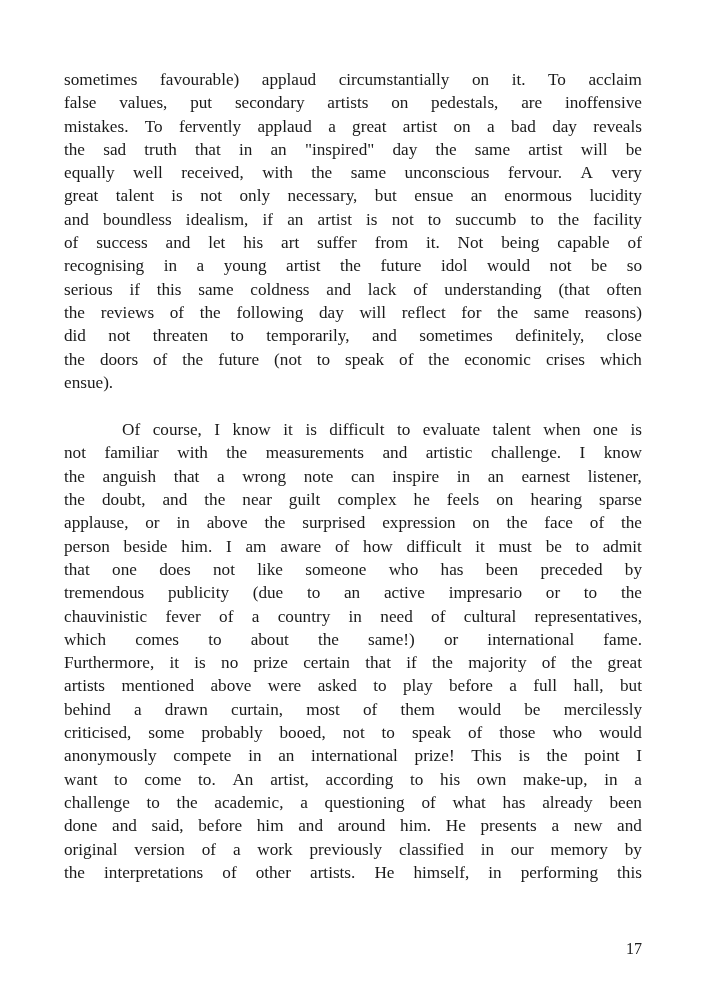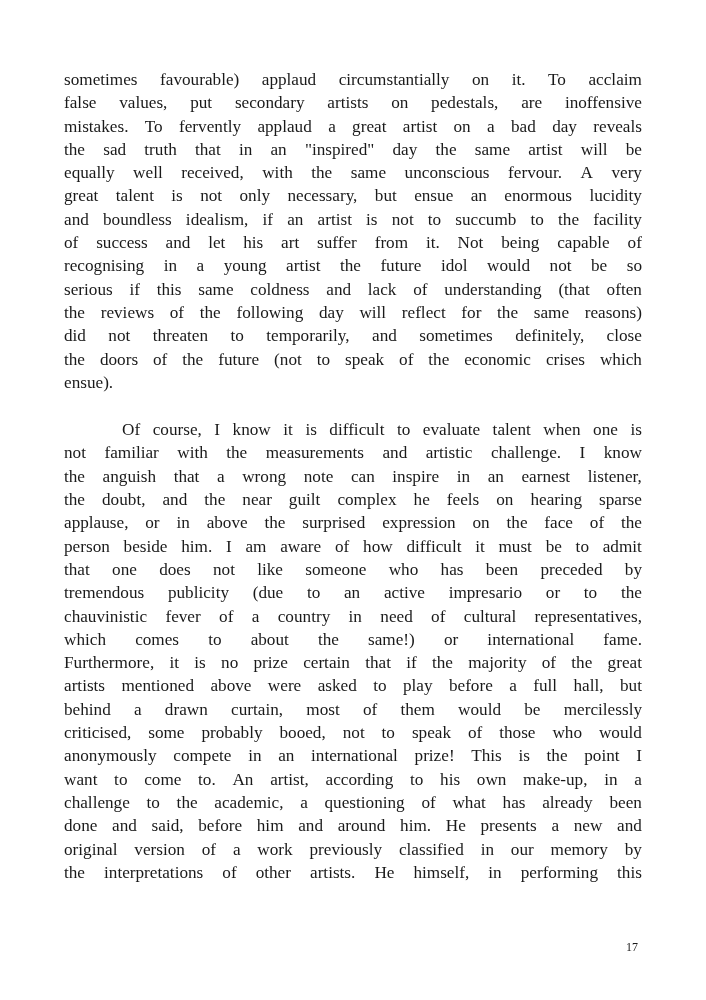--- a/index.html
+++ b/index.html
@@ -22,21 +22,21 @@
       width: 578px;
     }
     .para-gap {
       height: 24px;
     }
     .page-number {
       position: absolute;
       left: 626px;
       top: 940px;
       font-family: "Liberation Serif", "DejaVu Serif", serif;
-      font-size: 12px;
+      font-size: 16px;
       color: #1a1a1a;
     }
     
     .jline {
       display: flex;
       justify-content: space-between;
       width: 578px;
       height: 23.3px;
       line-height: 23.3px;
       font-size: 17.2px;

